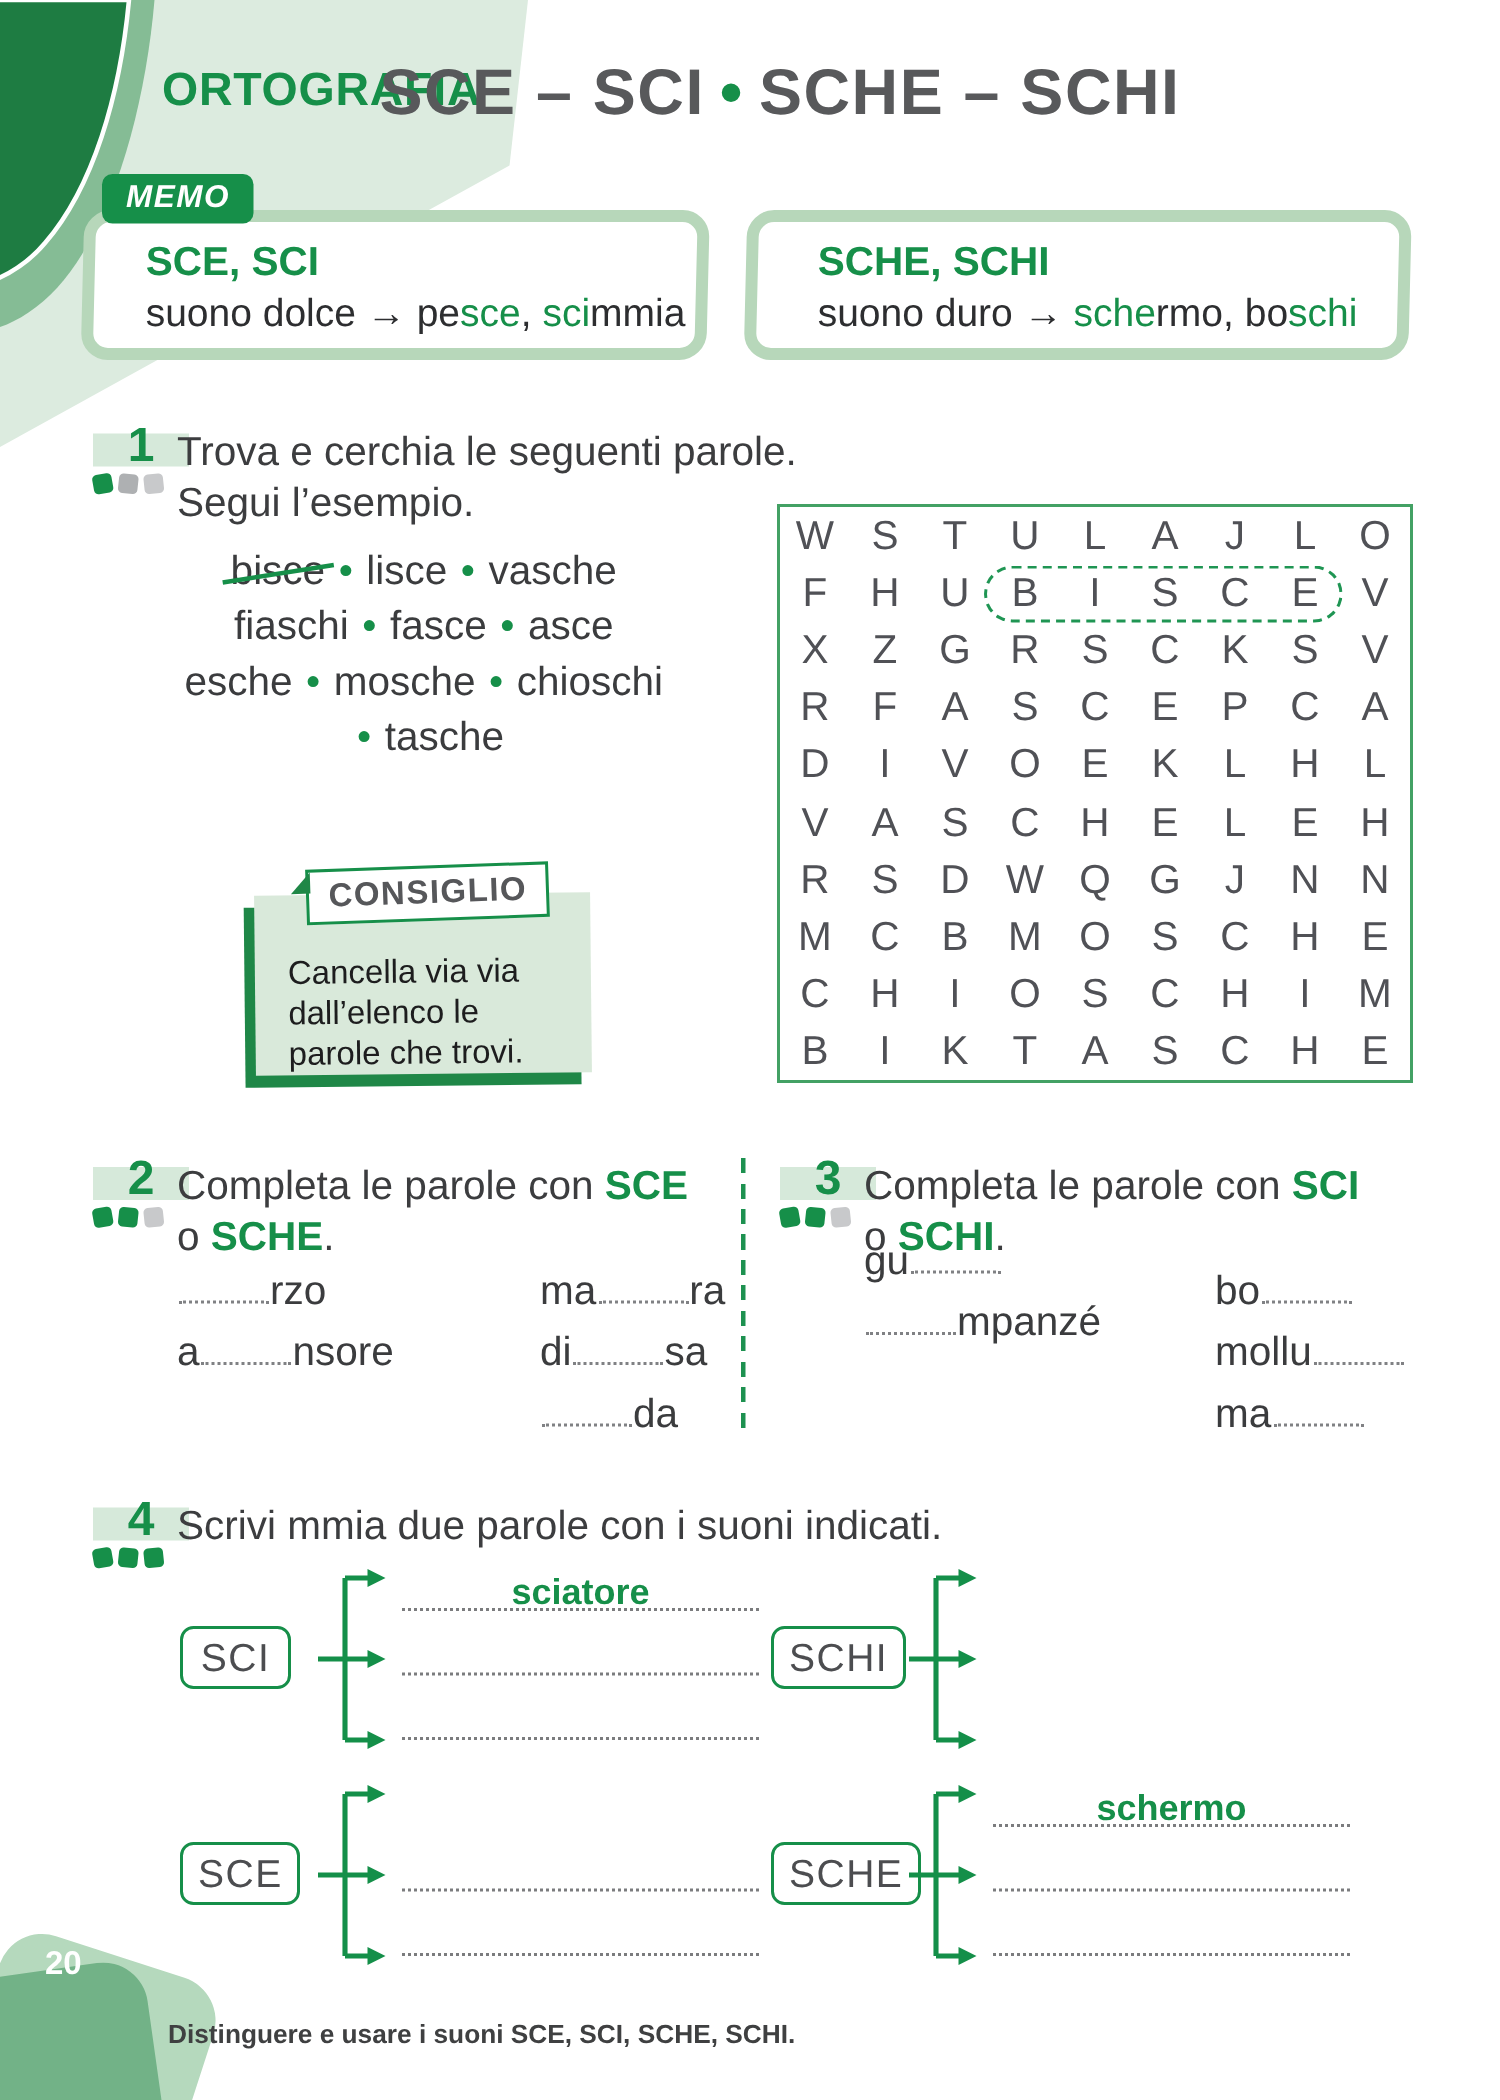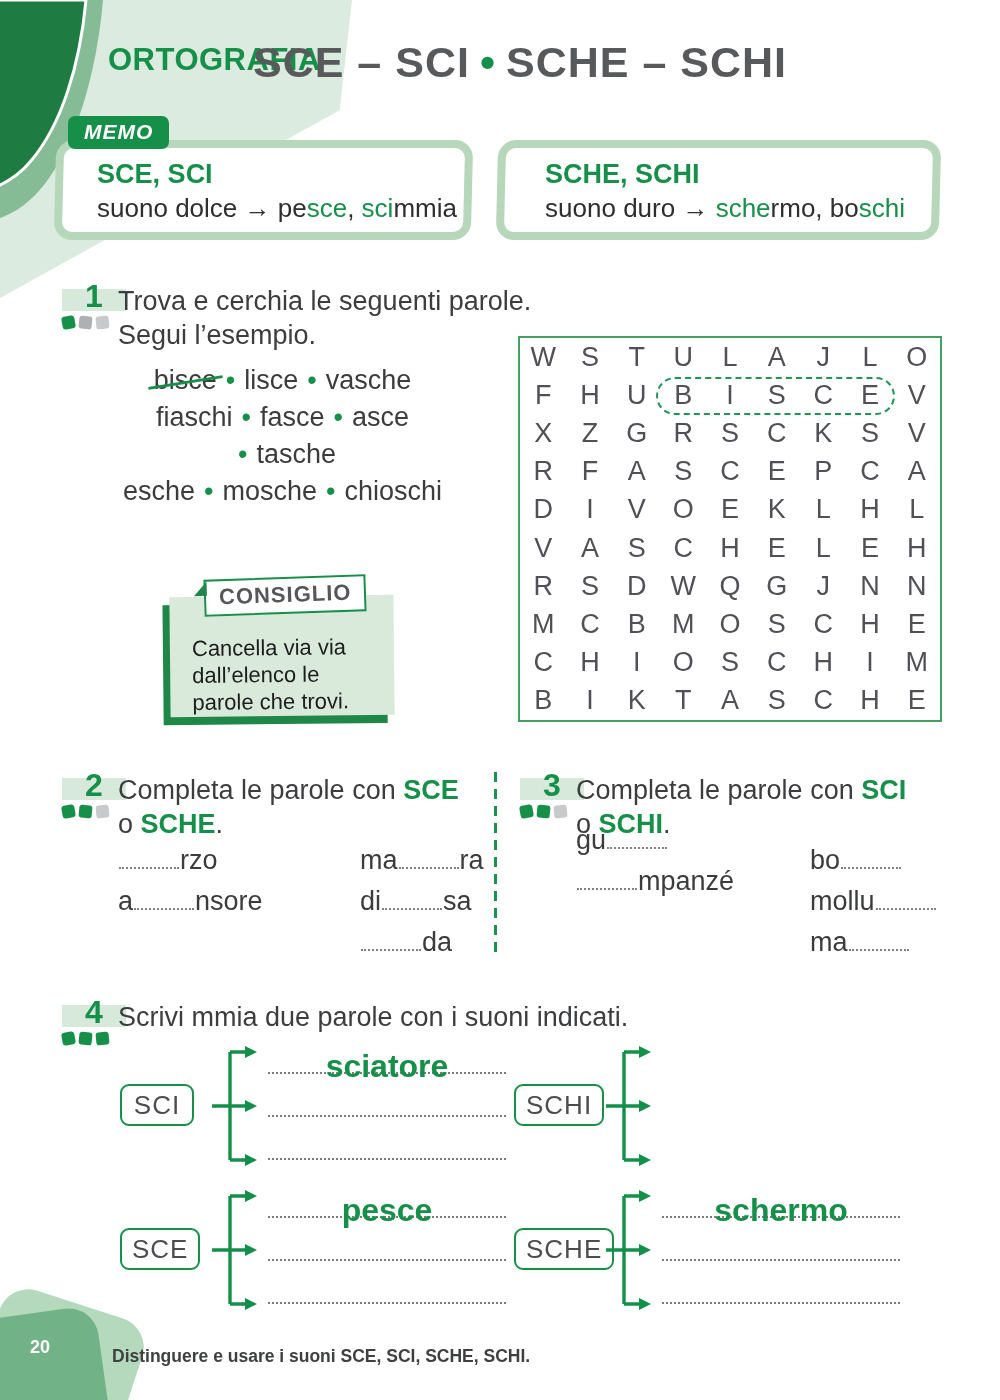--- a/index.html
+++ b/index.html
@@ -91,29 +91,29 @@
   .fork-unit { width:390px; height:142px; }
   .fork-label { position:absolute; left:2px; top:46px; min-width:74px; height:42px;
     line-height:38px; text-align:center; border:2.5px solid #168f49;
     border-radius:9px; font-size:26px; color:#4c4d50; background:#fff;
     padding:0 10px; letter-spacing:1px; }
   .fork-svg { position:absolute; left:94px; top:4px; }
   .fork-lines { position:absolute; left:150px; top:0; width:238px; height:138px; }
   .fork-line { position:absolute; left:0; width:238px; height:28px;
     border-bottom:2.5px dotted #7b7c7e; }
   .fork-answer { position:absolute; left:0; width:238px; top:2px;
-    text-align:center; font-size:32px; font-weight:600; color:#168f49; }
+    text-align:center; font-size:24px; font-weight:600; color:#168f49; }
 
   
   .corner-wrap { left:0; top:1285px; width:190px; height:115px; overflow:hidden; }
   .corner-back { position:absolute; left:-18px; top:16px; width:150px; height:150px;
     background:#b5d9bd; border-radius:30px; transform:rotate(18deg); }
   .corner-front { position:absolute; left:-55px; top:30px; width:162px; height:172px;
     background:#72b287; border-radius:30px; transform:rotate(-8deg); }
-  .page-num { left:30px; top:1337px; font-size:18px; font-weight:800; color:#fff;
+  .page-num { left:30px; top:1296px; font-size:22px; font-weight:800; color:#fff;
     z-index:2;text-align:center; }
   .footer-text { left:112px; top:1346px; font-size:17.5px; font-weight:600;
     color:#3f4041; }
 </style>
 </head>
 <body>
 
 <div class="abs banner"></div>
 <svg class="abs" style="left:0;top:0" width="120" height="222" viewBox="0 0 120 222">
   <path d="M0,0 H103 C97,70 76,150 38,192 C26,205 12,214 0,218 Z" fill="#85bc95"></path>
@@ -147,22 +147,22 @@
       <div class="sq lightgray"></div>
     </div>
 </div>
 <div class="abs instr" style="left:118px;top:284px;width:420px">
   <div>Trova e cerchia le seguenti parole.</div>
   <div>Segui l’esempio.</div>
 </div>
 <div class="abs word-list" id="word-list">
     <div><span class="struck">bisce</span><span class="bullet">•</span><span>lisce</span><span class="bullet">•</span><span>vasche</span></div>
     <div><span>fiaschi</span><span class="bullet">•</span><span>fasce</span><span class="bullet">•</span><span>asce</span></div>
+    <div><span>esche</span><span class="bullet">•</span><span>mosche</span><span class="bullet">•</span><span>chioschi</span></div>
     <div><span class="bullet">•</span><span>tasche</span></div>
-    <div><span>esche</span><span class="bullet">•</span><span>mosche</span><span class="bullet">•</span><span>chioschi</span></div>
   </div>
 
 <div class="abs ws-grid">
   <div class="ws-cells" id="ws-cells">
       <div class="ws-cell">W</div>
       <div class="ws-cell">S</div>
       <div class="ws-cell">T</div>
       <div class="ws-cell">U</div>
       <div class="ws-cell">L</div>
       <div class="ws-cell">A</div>
@@ -345,23 +345,20 @@
     </div>
     <div class="abs fork-unit" style="left: 118px; top: 1182px;">
       <div class="fork-label">SCE</div>
       <svg class="fork-svg" width="52" height="130" viewBox="0 0 52 130">
         <path d="M0,64 H18 M18,10 V118 M18,10 H34 M18,64 H34 M18,118 H34" stroke="#148f49" stroke-width="3.4" fill="none"></path>
         <path d="M33,4 L45,10 L33,16 Z" fill="#148f49"></path>
         <path d="M33,58 L45,64 L33,70 Z" fill="#148f49"></path>
         <path d="M33,112 L45,118 L33,124 Z" fill="#148f49"></path>
       </svg>
       <div class="fork-lines">
-        <div class="fork-line" style="top:8px">
-          <div class="fork-answer">pesce</div>
-        </div>
         <div class="fork-line" style="top:51px"></div>
         <div class="fork-line" style="top:94px"></div>
       </div>
     </div>
     <div class="abs fork-unit" style="left: 512px; top: 1182px;">
       <div class="fork-label">SCHE</div>
       <svg class="fork-svg" width="52" height="130" viewBox="0 0 52 130">
         <path d="M0,64 H18 M18,10 V118 M18,10 H34 M18,64 H34 M18,118 H34" stroke="#148f49" stroke-width="3.4" fill="none"></path>
         <path d="M33,4 L45,10 L33,16 Z" fill="#148f49"></path>
         <path d="M33,58 L45,64 L33,70 Z" fill="#148f49"></path>

